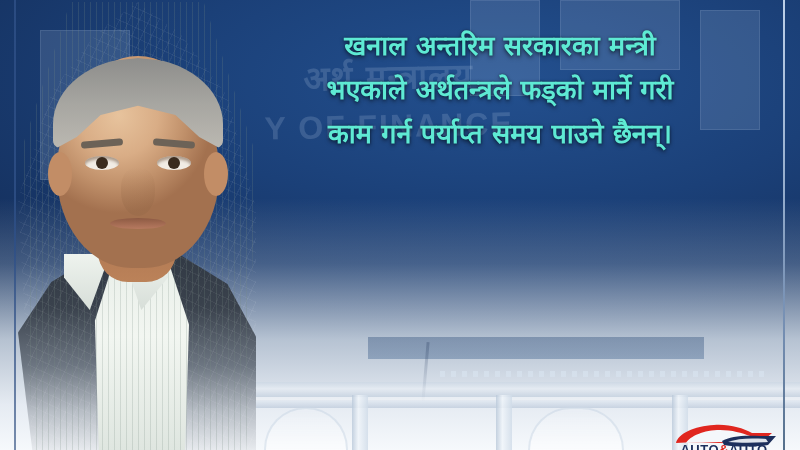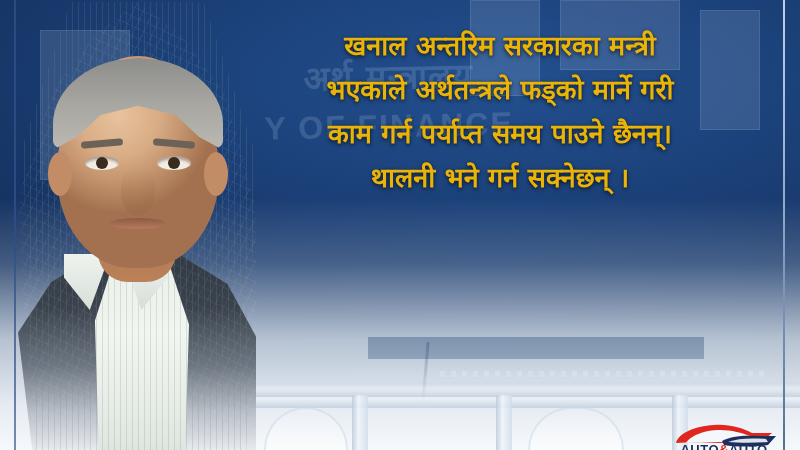--- a/index.html
+++ b/index.html
@@ -176,21 +176,21 @@
   }
   .mouth{
     position:absolute;left:50%;top:162px;width:56px;height:11px;margin-left:-28px;
     background:linear-gradient(to bottom,#8d5a43,#b77a60);
     border-radius:50%;
   }
 
   
   .quote{
     position:absolute;left:226px;top:26px;width:548px;
-    text-align:center;color:#eab308;
+    text-align:center;color:#5eead4;
     font-family:"DejaVu Sans","Liberation Sans",sans-serif;
     font-weight:700;
     text-shadow:0 2px 4px rgba(0,0,0,.55), 0 0 2px rgba(0,0,0,.45);
     line-height:1.0;
   }
   .qline{
     font-size:27px;
     padding:6px 0 11px;
     white-space:nowrap;
   }
@@ -274,21 +274,20 @@
       <div class="nose"></div>
       <div class="mouth"></div>
     </div>
     <div class="hair"></div>
   </div>
 
   <div class="quote">
     <div class="qline">खनाल अन्तरिम सरकारका मन्त्री</div>
     <div class="qline">भएकाले अर्थतन्त्रले फड्को मार्ने गरी</div>
     <div class="qline">काम गर्न पर्याप्त समय पाउने छैनन्।</div>
-    <div class="qline">थालनी भने गर्न सक्नेछन् ।</div>
   </div>
 
   <div class="rule-left"></div>
   <div class="rule-right"></div>
 
   <div class="logo">
     <svg width="112" height="34" viewBox="0 0 112 34">
       <path d="M8 27 C10 18, 26 10, 46 9 C62 8, 74 12, 84 17 L104 17 L96 24 C88 27, 70 28, 52 27 C36 26, 20 26, 8 27 Z" fill="#e0261f"></path>
       <path d="M18 27 C22 20, 36 14, 52 14 C64 14, 74 17, 82 20 L96 20 L90 24 C82 26, 66 27, 50 26 C38 26, 26 26, 18 27 Z" fill="#f4f7fb"></path>
       <path d="M54 25 C62 20, 76 19, 92 20 L108 20 L100 29 C86 31, 68 31, 56 29 Z" fill="#1d2f5c"></path>

